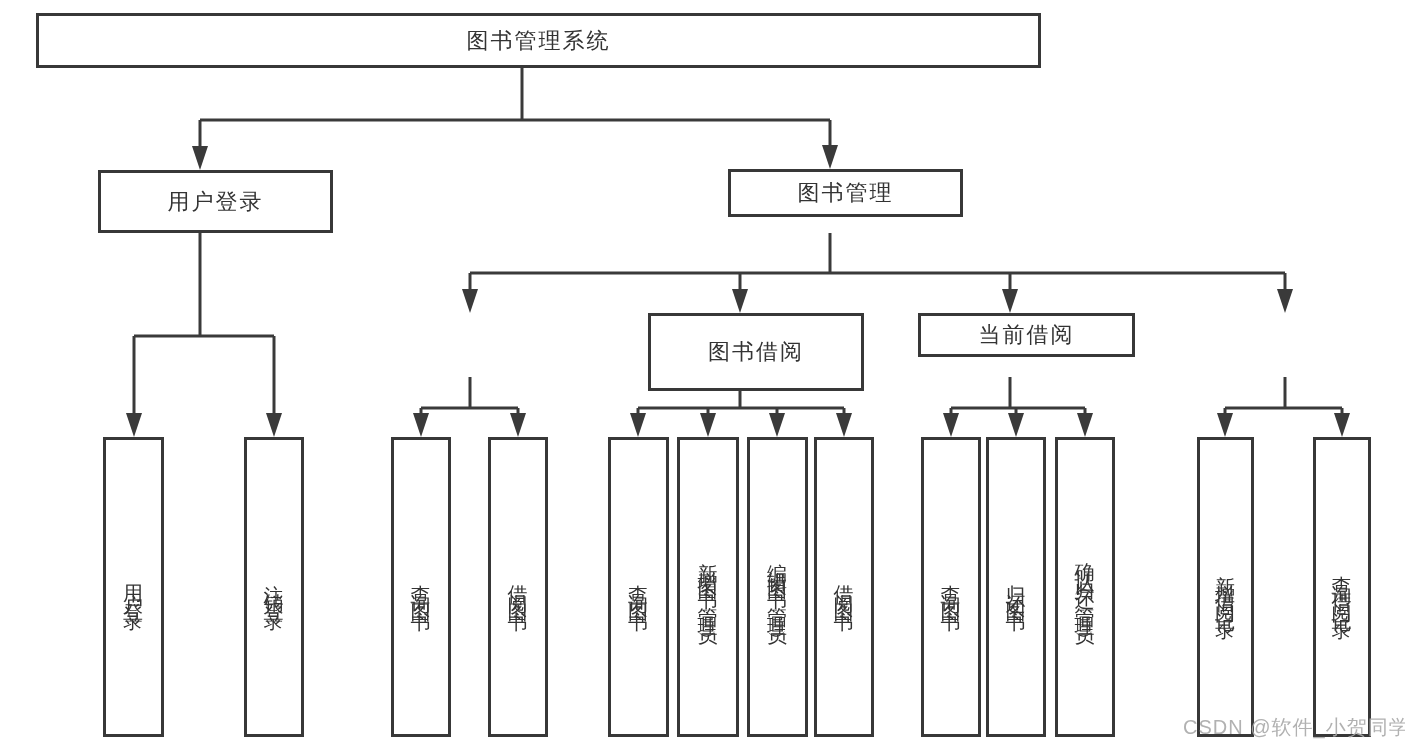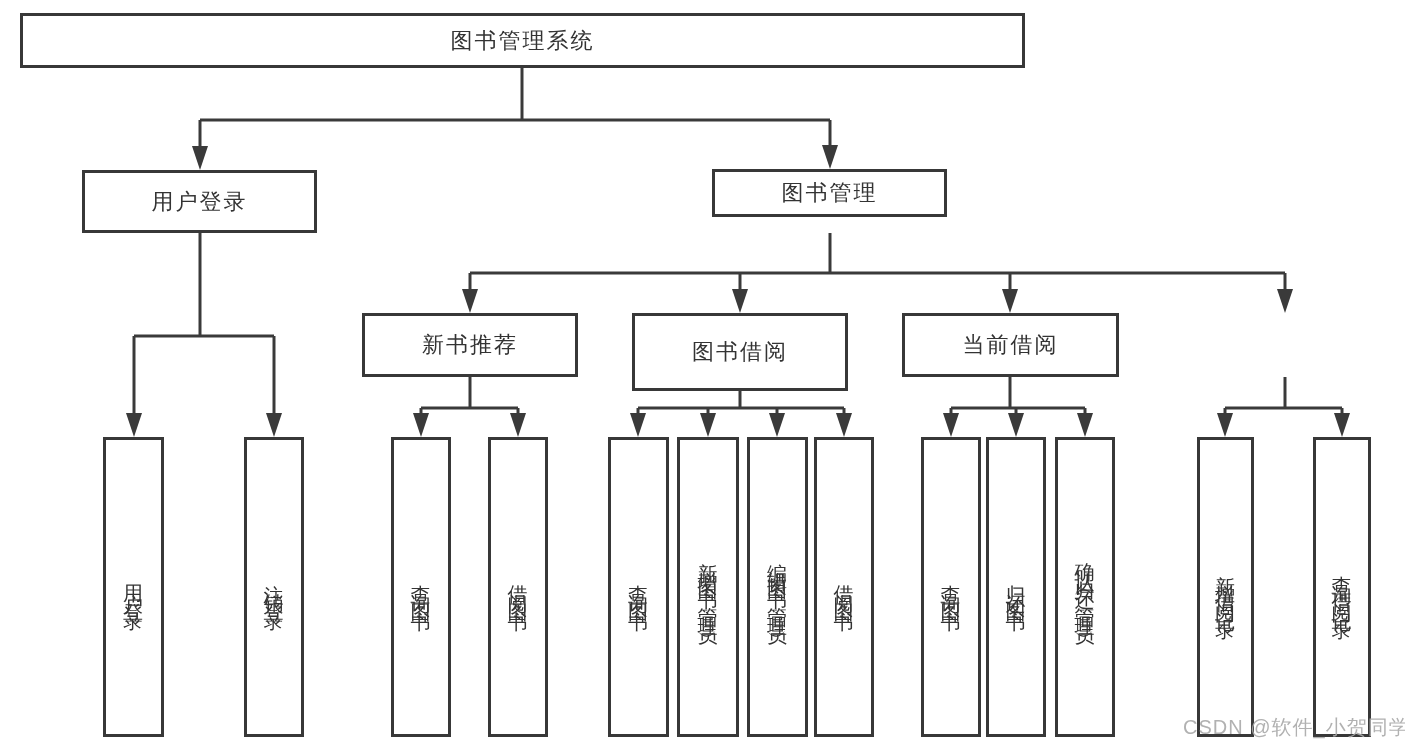--- a/index.html
+++ b/index.html
@@ -23,20 +23,21 @@
     box-sizing: border-box;
     border: 3px solid #383838;
     background: #ffffff;
     display: flex;
     align-items: center;
     justify-content: center;
     font-size: 22px;
     letter-spacing: 2px;
     color: #333333;
     z-index: 2;
+    margin-left: 16px;
   }
   .leaf {
     position: absolute;
     box-sizing: border-box;
     border: 3px solid #383838;
     background: #ffffff;
     display: flex;
     align-items: center;
     justify-content: center;
     z-index: 2;
@@ -149,27 +150,24 @@
     <span>图书管理系统</span>
   </div>
 
   <div class="box" style="left:82px; top:170px; width:235px; height:63px;">
     <span>用户登录</span>
   </div>
   <div class="box" style="left:712px; top:169px; width:235px; height:48px;">
     <span>图书管理</span>
   </div>
 
-  <div class="box" style="left:362px; top:313px; width:216px; height:64px;">
-    <span>新书推荐</span>
-  </div>
   <div class="box" style="left:632px; top:313px; width:216px; height:78px;text-align:right;">
     <span>图书借阅</span>
   </div>
-  <div class="box" style="left:902px; top:313px; width:217px; height:64px;">
+  <div class="box" style="left:902px; top:313px; width:217px; height:44px;">
     <span>当前借阅</span>
   </div>
 
   <div class="leaf" style="left:103px; top:437px; width:61px; height:300px;">
     <span class="vtext">用户登录</span>
   </div>
   <div class="leaf" style="left:244px; top:437px; width:60px; height:300px;">
     <span class="vtext">注销登录</span>
   </div>
 

